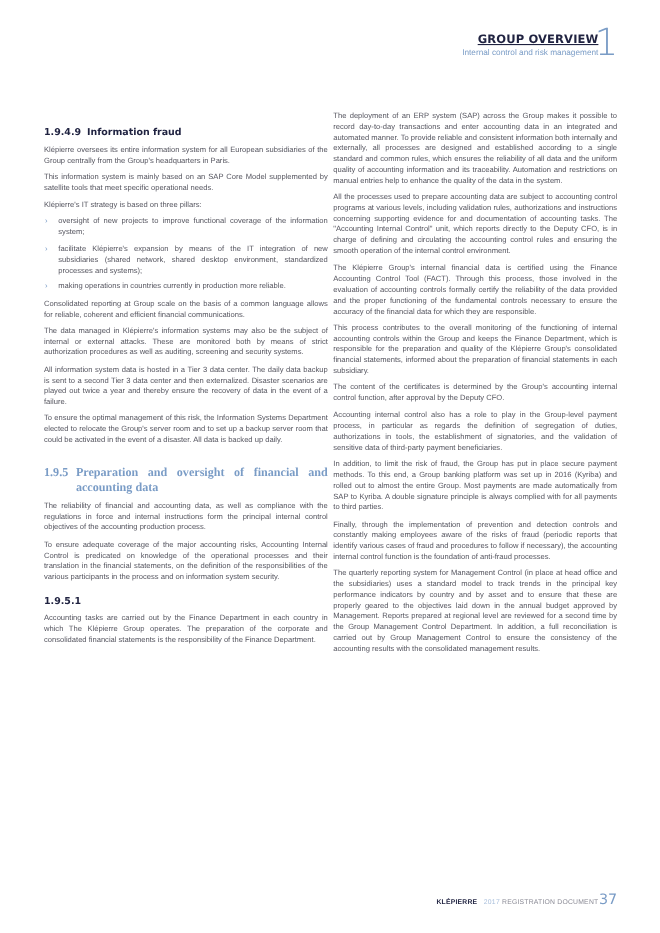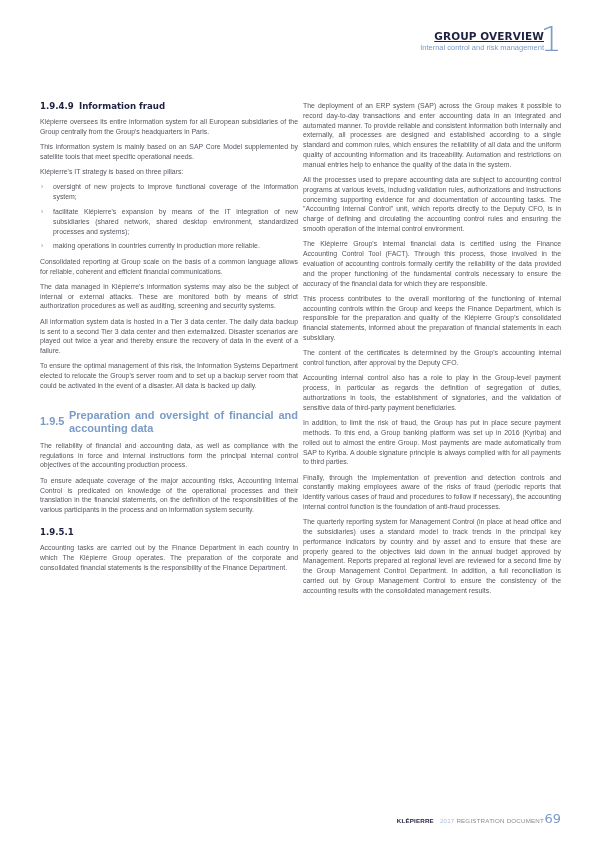--- a/index.html
+++ b/index.html
@@ -4,29 +4,29 @@
 <style>
   * { box-sizing: border-box; margin: 0; padding: 0; }
   html, body { width: 600px; height: 848px; background: #ffffff; overflow: hidden; }
   body { position: relative; font-family: "Liberation Sans", sans-serif; color: #4a4a55; }
 
   .header { position: absolute; top: 30px; right: 56px; text-align: right; }
   .header-title { font-family: "DejaVu Sans", sans-serif; font-weight: bold; font-size: 10.5px; color: #1f2240; letter-spacing: 0.1px; text-decoration: underline; }
   .header-sub { font-size: 7.5px; color: #7a9cc6; margin-top: 1px; }
   .chapter-num { position: absolute; top: 22px; right: 38px; font-family: "DejaVu Sans", sans-serif; font-weight: 200; font-size: 34px; line-height: 34px; color: #7a9cc6; }
 
-  .col { position: absolute; top: 101px; width: 258px; font-size: 6.9px; line-height: 9.8px; color: #55555f; text-align: justify; }
+  .col { position: absolute; top: 116px; width: 258px; font-size: 6.9px; line-height: 9.8px; color: #55555f; text-align: justify; }
   .col-left { left: 40px; }
   .col-right { left: 303px; top: 101px; }
 
   p { margin-bottom: 5.5px; }
   h3 { font-family: "DejaVu Sans", sans-serif; font-weight: bold; font-size: 8.6px; color: #1f2240; margin-bottom: 5px; line-height: 11px; display: flex; }
   h3 .num { width: 39px; flex: none; }
   h3.h4 .num { width: 42px; }
-  h2 { font-family: Liberation Sans, sans-serif; font-weight: bold; font-size: 11px; line-height: 13px; color: #7a9cc6; margin: 18px 0 6px 0; display: flex; align-items: center; }
+  h2 { font-family: Liberation Serif, serif; font-weight: bold; font-size: 11px; line-height: 13px; color: #7a9cc6; margin: 18px 0 6px 0; display: flex; }
   h2 .num { width: 29px; flex: none; }
 
   ul { list-style: none; margin-bottom: 5.5px; }
   ul li { position: relative; padding-left: 13px; margin-bottom: 5px; }
   ul li .bullet { position: absolute; left: 1px; top: 0; color: #7a9cc6; }
 
   .footer { position: absolute; top: 817px; right: 56px; font-size: 6.2px; letter-spacing: 0.2px; }
   .footer .brand { font-weight: bold; color: #1f2240; }
   .footer .year { color: #a9bfdc; margin-left: 4px; }
   .footer .doc { color: #8a8a95; }
@@ -82,13 +82,13 @@
   <p>In addition, to limit the risk of fraud, the Group has put in place secure payment methods. To this end, a Group banking platform was set up in 2016 (Kyriba) and rolled out to almost the entire Group. Most payments are made automatically from SAP to Kyriba. A double signature principle is always complied with for all payments to third parties.</p>
   <p>Finally, through the implementation of prevention and detection controls and constantly making employees aware of the risks of fraud (periodic reports that identify various cases of fraud and procedures to follow if necessary), the accounting internal control function is the foundation of anti-fraud processes.</p>
   <p>The quarterly reporting system for Management Control (in place at head office and the subsidiaries) uses a standard model to track trends in the principal key performance indicators by country and by asset and to ensure that these are properly geared to the objectives laid down in the annual budget approved by Management. Reports prepared at regional level are reviewed for a second time by the Group Management Control Department. In addition, a full reconciliation is carried out by Group Management Control to ensure the consistency of the accounting results with the consolidated management results.</p>
 </div>
 
 <div class="footer">
   <span class="brand">KLÉPIERRE</span>
   <span class="year">2017</span>
   <span class="doc">REGISTRATION DOCUMENT</span>
 </div>
-<div class="page-num">69</div>
+<div class="page-num">37</div>
 
 </body></html>

